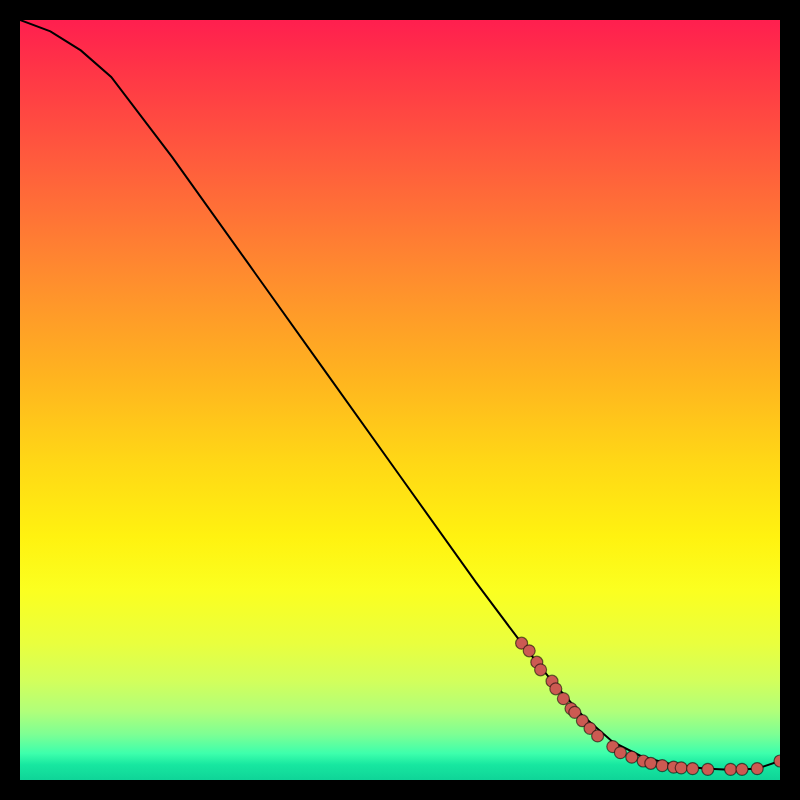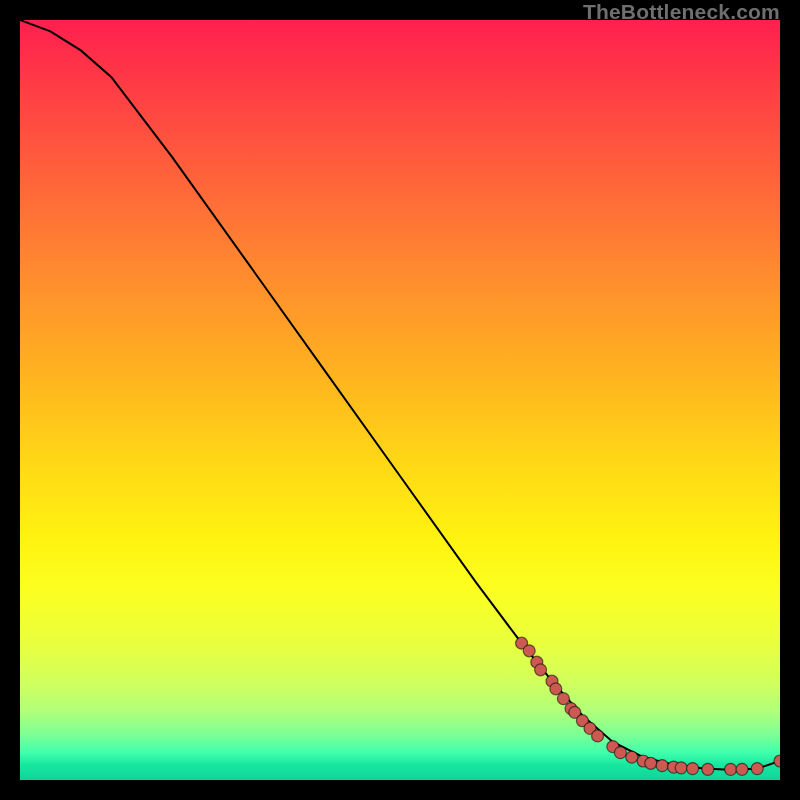--- a/index.html
+++ b/index.html
@@ -63,21 +63,20 @@
     font-weight: 600;
     color: #6f6f6f;
     letter-spacing: 0.2px;
     font-family: Arial, Helvetica, sans-serif;
   }
 </style>
 </head>
 <body>
 
 <div class="wrap">
-  <div class="watermark">TheBottleneck.com</div>
 
   <div class="plot">
     <svg class="curve-svg" viewBox="0 0 760 760" preserveAspectRatio="none">
       <path id="curve-path" fill="none" stroke-width="2" d="M0.00 0.00 L30.40 11.40 L60.80 30.40 L91.20 57.00 L152.00 136.80 L228.00 243.20 L304.00 349.60 L380.00 456.00 L456.00 562.40 L501.60 623.20 L532.00 661.20 L562.40 695.40 L592.80 722.00 L623.20 737.20 L653.60 744.80 L684.00 748.60 L714.40 750.12 L737.20 748.60 L760.00 741.00" stroke="#000000"></path>
       <g id="markers-group">
           <circle cx="501.60" cy="623.20" r="6" class="marker" fill="#cc5a52"></circle>
           <circle cx="509.20" cy="630.80" r="6" class="marker" fill="#cc5a52"></circle>
           <circle cx="516.80" cy="642.20" r="6" class="marker" fill="#cc5a52"></circle>
           <circle cx="520.60" cy="649.80" r="6" class="marker" fill="#cc5a52"></circle>
           <circle cx="532.00" cy="661.20" r="6" class="marker" fill="#cc5a52"></circle>

